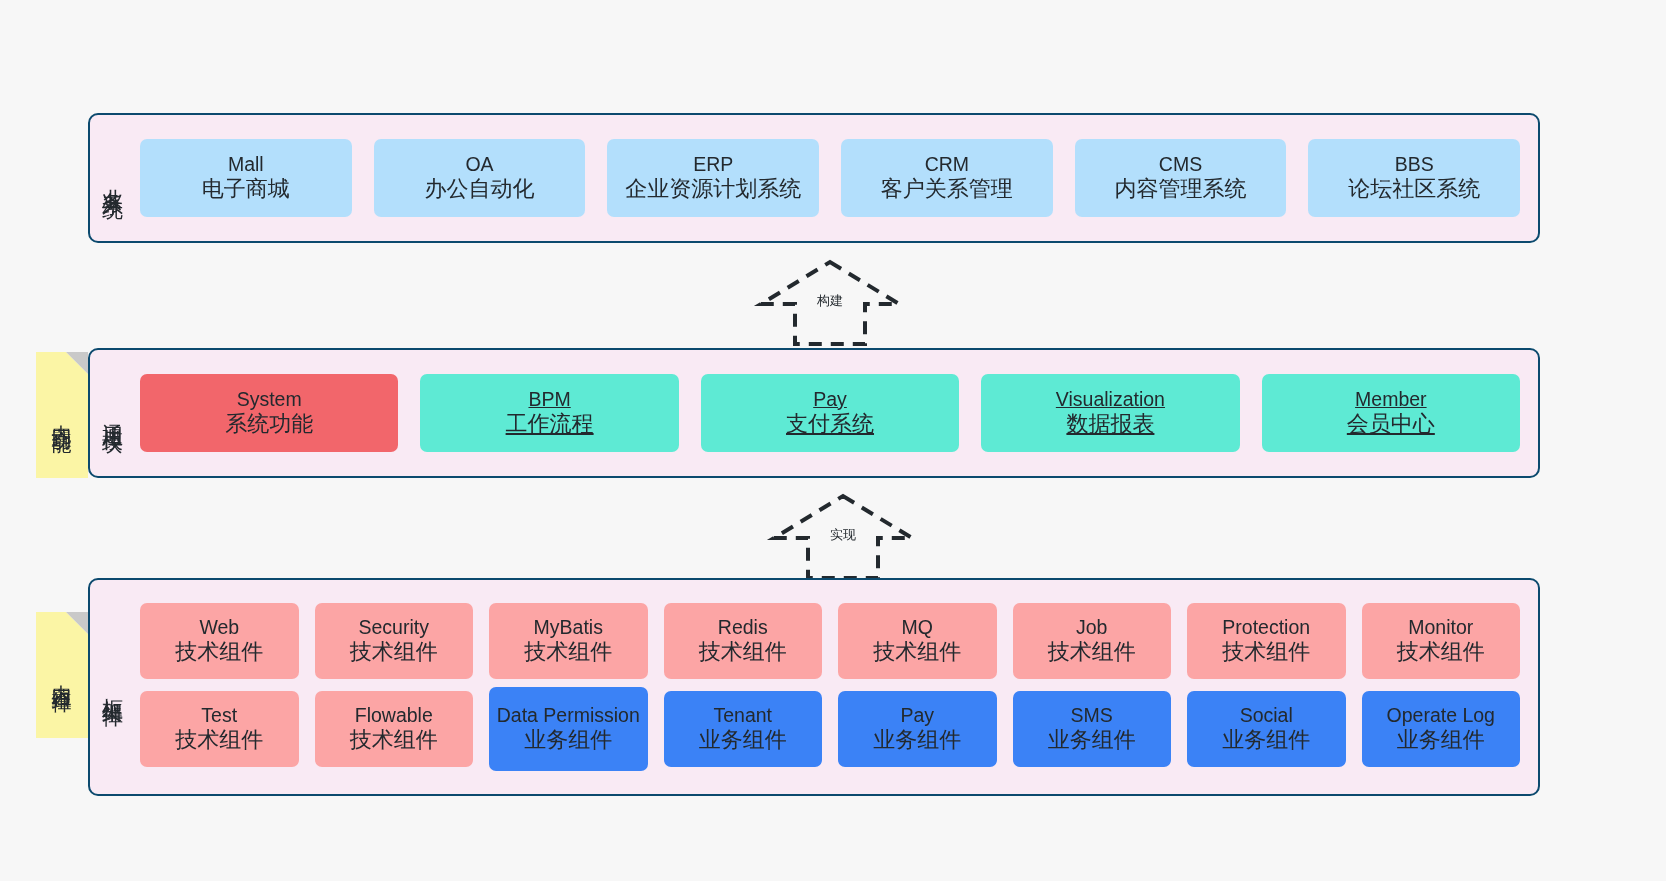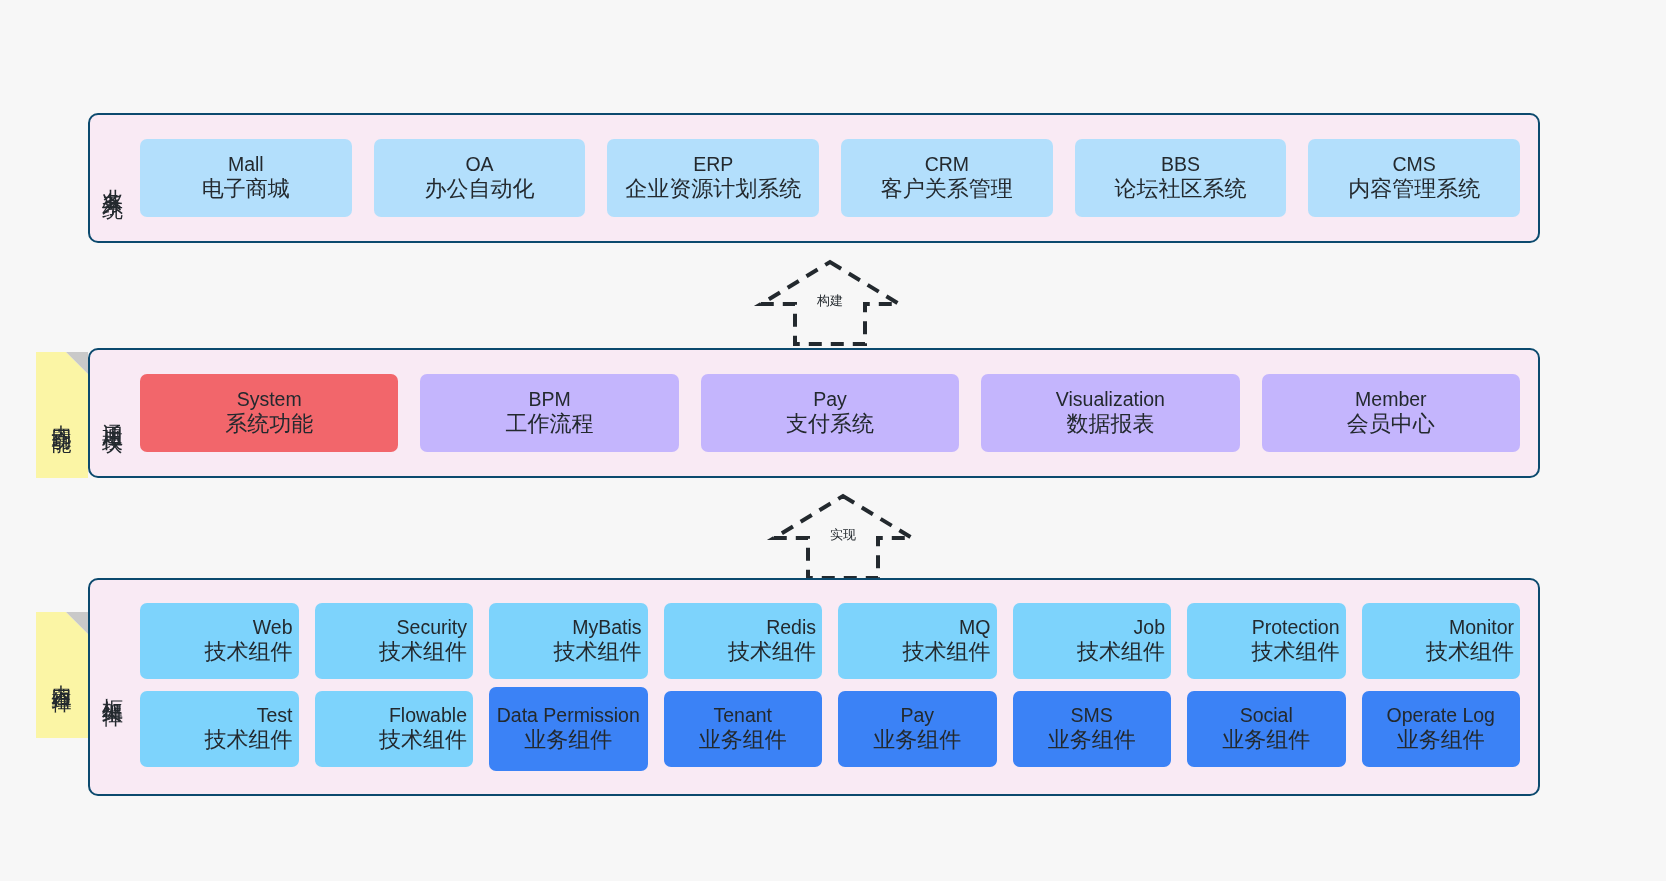--- a/index.html
+++ b/index.html
@@ -58,22 +58,22 @@
     color: #23292e;
     line-height: 1.22;
     font-size: 19px;
     padding: 4px 6px;
   }
   .node .n-title { font-size: 19.5px; }
   .node .n-sub   { font-size: 22px; }
 
   .blue       { background: #b3dffc; }
   .red        { background: #f2666b; }
-  .pink       { background: #c4b5fd; }
-  .green      { background: #7dd3fc; align-items: flex-end; }
+  .pink       { background: #5eead4; text-decoration: underline; }
+  .green      { background: #fca5a5; }
   .lightgreen { background: #3b82f6; }
 
   
   #layer-business { left: 88px; top: 113px; width: 1452px; height: 130px; }
   #layer-business .layer-body { gap: 22px; padding-right: 18px; }
   #layer-business .node { flex: 1 1 0; height: 78px; }
 
   
   #layer-modules { left: 88px; top: 348px; width: 1452px; height: 130px; }
   #layer-modules .layer-body { gap: 22px; padding-right: 18px; }
@@ -164,26 +164,26 @@
       </div>
       <div class="node blue">
         <div class="n-title">ERP</div>
         <div class="n-sub">企业资源计划系统</div>
       </div>
       <div class="node blue">
         <div class="n-title">CRM</div>
         <div class="n-sub">客户关系管理</div>
       </div>
       <div class="node blue">
+        <div class="n-title">CMS</div>
+        <div class="n-sub">内容管理系统</div>
+      </div>
+      <div class="node blue">
         <div class="n-title">BBS</div>
         <div class="n-sub">论坛社区系统</div>
-      </div>
-      <div class="node blue">
-        <div class="n-title">CMS</div>
-        <div class="n-sub">内容管理系统</div>
       </div>
     </div>
   </div>
 
   <div class="arrow" id="arrow-build">
     <svg width="150" height="88" viewBox="0 0 150 88">
       <path d="M 75 4 L 144 46 L 110 46 L 110 86 L 40 86 L 40 46 L 6 46 Z" fill="none" stroke="#23292e" stroke-width="4" stroke-dasharray="13 9" stroke-linejoin="miter"></path>
     </svg>
     <div class="arrow-label">构建</div>
   </div>

